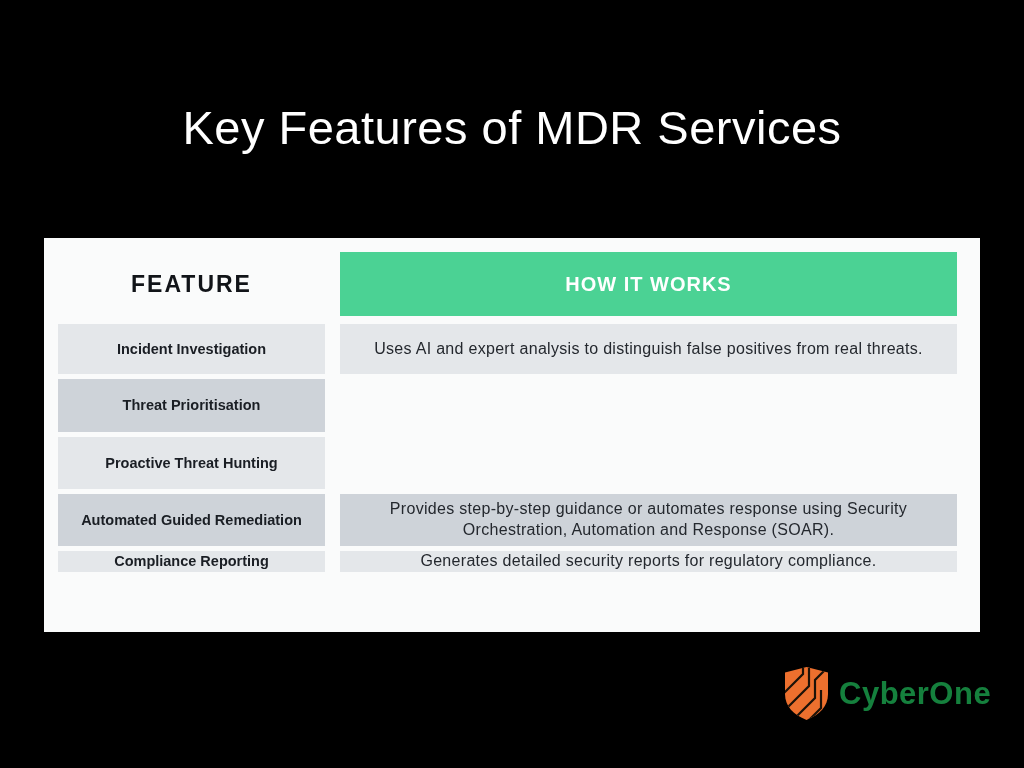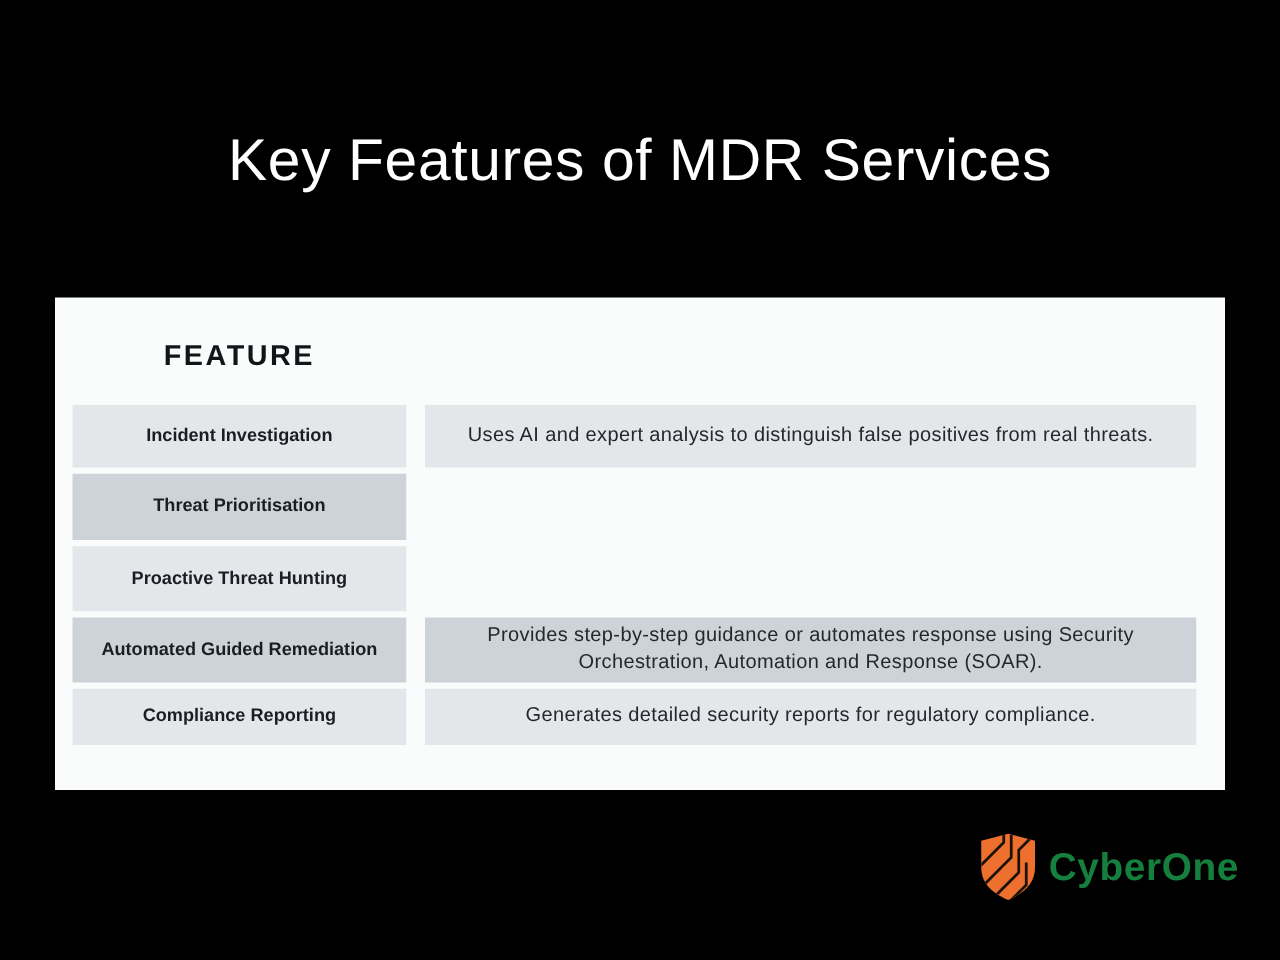--- a/index.html
+++ b/index.html
@@ -60,21 +60,21 @@
     text-align: center; box-sizing: border-box;
   }
   .cell-feature {
     width: 267px; margin-right: 15px;
     font-weight: bold; font-size: 14.5px; color: #1a1e24;
     padding: 0 18px; line-height: 1.25;
   }
   .cell-how {
     flex: 1;
     font-size: 16px; color: #24282e;
-    padding: 12px 12px; line-height: 1.3;
+    padding: 0 12px; line-height: 1.3;
     letter-spacing: 0.3px;
   }
 
   .logo {
     position: absolute;
     left: 783px; top: 666px;
     display: flex; align-items: center;
   }
   .logo-shield { width: 47px; height: 55px; display: block; }
   .logo-text {
@@ -86,20 +86,21 @@
   }
 </style>
 </head>
 <body>
 
 <div class="slide-title">Key Features of MDR Services</div>
 
 <div class="card">
   <div class="table-header">
     <div class="feature-head">FEATURE</div>
+    <div class="how-head">HOW IT WORKS</div>
   </div>
 
   <div class="row">
     <div class="cell cell-feature">Incident Investigation</div>
     <div class="cell cell-how">Uses AI and expert analysis to distinguish false positives from real threats.</div>
   </div>
   <div class="row">
     <div class="cell cell-feature">Threat Prioritisation</div>
   </div>
   <div class="row">

